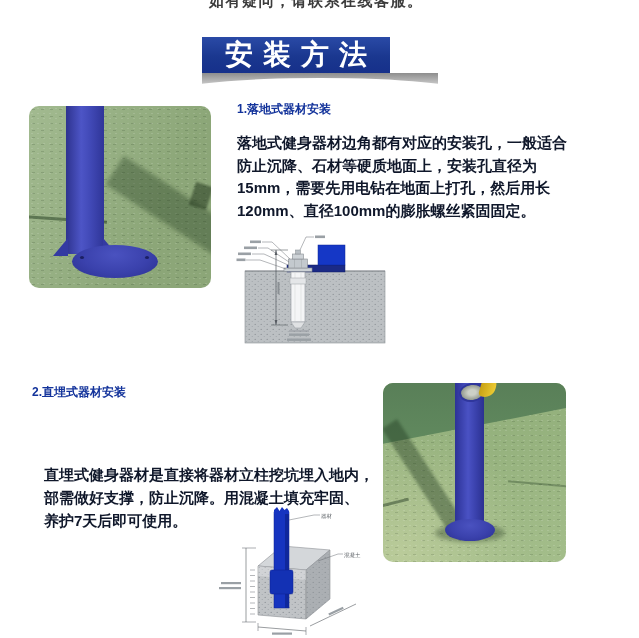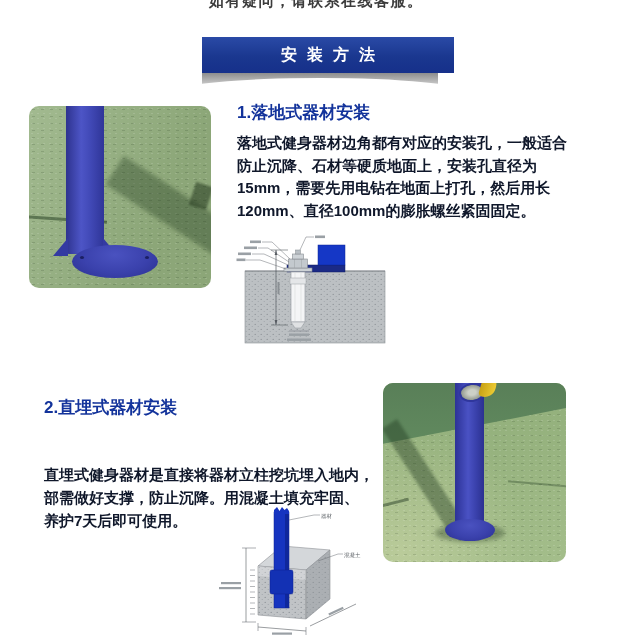--- a/index.html
+++ b/index.html
@@ -2,24 +2,24 @@
 <html><head>
 <meta charset="utf-8">
 <style>
   html,body{margin:0;padding:0;background:#fff;}
   .page{position:relative;width:639px;height:638px;background:#fff;overflow:hidden;
         font-family:Liberation Sans, sans-serif;}
   .abs{position:absolute;}
 
   .notice{left:209px;top:-8px;font-size:15px;font-weight:700;color:#3c3c3c;letter-spacing:1.5px;white-space:nowrap;}
 
-  .banner{left:202px;top:37px;width:252px;height:36px;
+  .banner{left:202px;top:37px;width:188px;height:36px;
           background:linear-gradient(180deg,#2a4aa6 0%,#1a378f 55%,#16308a 100%);
           display:flex;align-items:center;justify-content:center;
-          color:#fff;font-size:16px;font-weight:700;letter-spacing:10px;text-indent:10px;}
+          color:#fff;font-size:28px;font-weight:700;letter-spacing:10px;text-indent:10px;}
   .banner-shadow{left:202px;top:73px;width:236px;height:15px;overflow:hidden;
           background:linear-gradient(180deg,#8d8d8d,#dcdcdc);}
   .banner-shadow .arc{position:absolute;left:-12%;top:34%;width:124%;height:190%;
           background:#fff;border-radius:50%;}
 
   
   .photo{border-radius:10px;overflow:hidden;}
   .photo1{left:29px;top:106px;width:182px;height:182px;
           background-color:#93af7e;
           background-image:
@@ -63,25 +63,25 @@
          border-radius:2px 12px 12px 4px;transform:rotate(16deg);}
   .flange2{left:62px;top:136px;width:50px;height:22px;border-radius:50%;
          background:radial-gradient(ellipse at 50% 30%,#4a52c0 0%,#3a41ac 55%,#2b3090 100%);}
   .flange2-shadow{left:52px;top:141px;width:70px;height:18px;border-radius:50%;
          background:rgba(28,50,26,.35);filter:blur(2px);}
   .shadow-band2{left:14px;top:36px;width:128px;height:18px;background:rgba(28,52,28,.40);
          transform:rotate(57deg);transform-origin:left top;filter:blur(1.5px);}
   .shadow-line2a{left:-2px;top:118px;width:28px;height:3px;background:rgba(28,52,28,.45);transform:rotate(-14deg);}
   .shadow-line2b{left:125px;top:100px;width:62px;height:2px;background:rgba(28,52,28,.32);transform:rotate(5deg);}
 
-  .sec-title{font-size:17px;font-weight:700;color:#13339b;white-space:nowrap;}
+  .sec-title{font-size:12px;font-weight:700;color:#13339b;white-space:nowrap;}
   .sec-body{font-size:15px;font-weight:700;color:#0f172a;line-height:22.5px;white-space:nowrap;}
   .t1{left:237px;top:101px;}
   .b1{left:237px;top:132px;}
-  .t2{left:44px;top:384px;margin-top:12px;}
+  .t2{left:32px;top:384px;}
   .b2{left:44px;top:417px;line-height:23px;margin-top:46px;}
 
   .diag{background:#fff;}
   .d1{left:236px;top:228px;width:154px;height:126px;}
   .d2{left:216px;top:506px;width:150px;height:132px;}
 </style>
 </head>
 <body>
 
 <div class="page">

